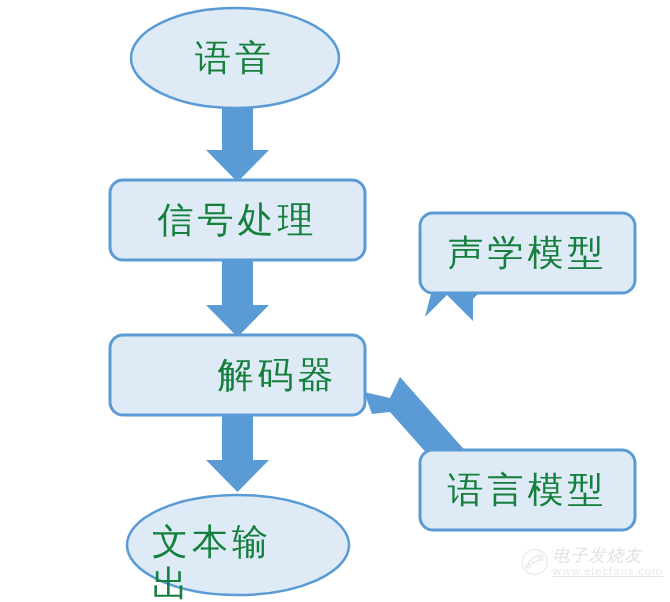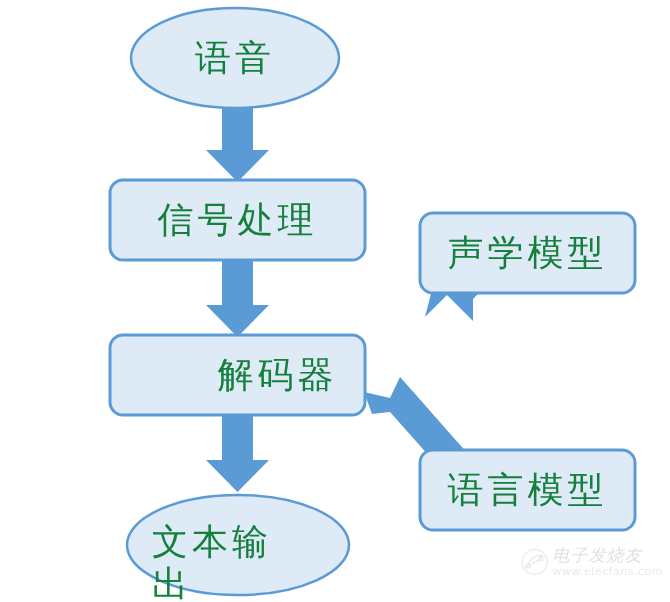--- a/index.html
+++ b/index.html
@@ -67,20 +67,21 @@
     font-style: italic;
     letter-spacing: 1px;
     line-height: 1.1;
   }
   .watermark .wm-url {
     font-family: "DejaVu Sans", "Liberation Sans", sans-serif;
     font-size: 11px;
     color: #b3b3b3;
     letter-spacing: 0.5px;
     line-height: 1.2;
+    text-decoration: underline;
   }
 </style>
 </head>
 <body>
 
 <div id="canvas">
 
   <svg id="flow-svg" viewBox="0 0 670 602">
 
     <polygon points="222,100 253,100 253,150 269,150 237.5,182 206,150 222,150" fill="#5B9BD5"></polygon>

